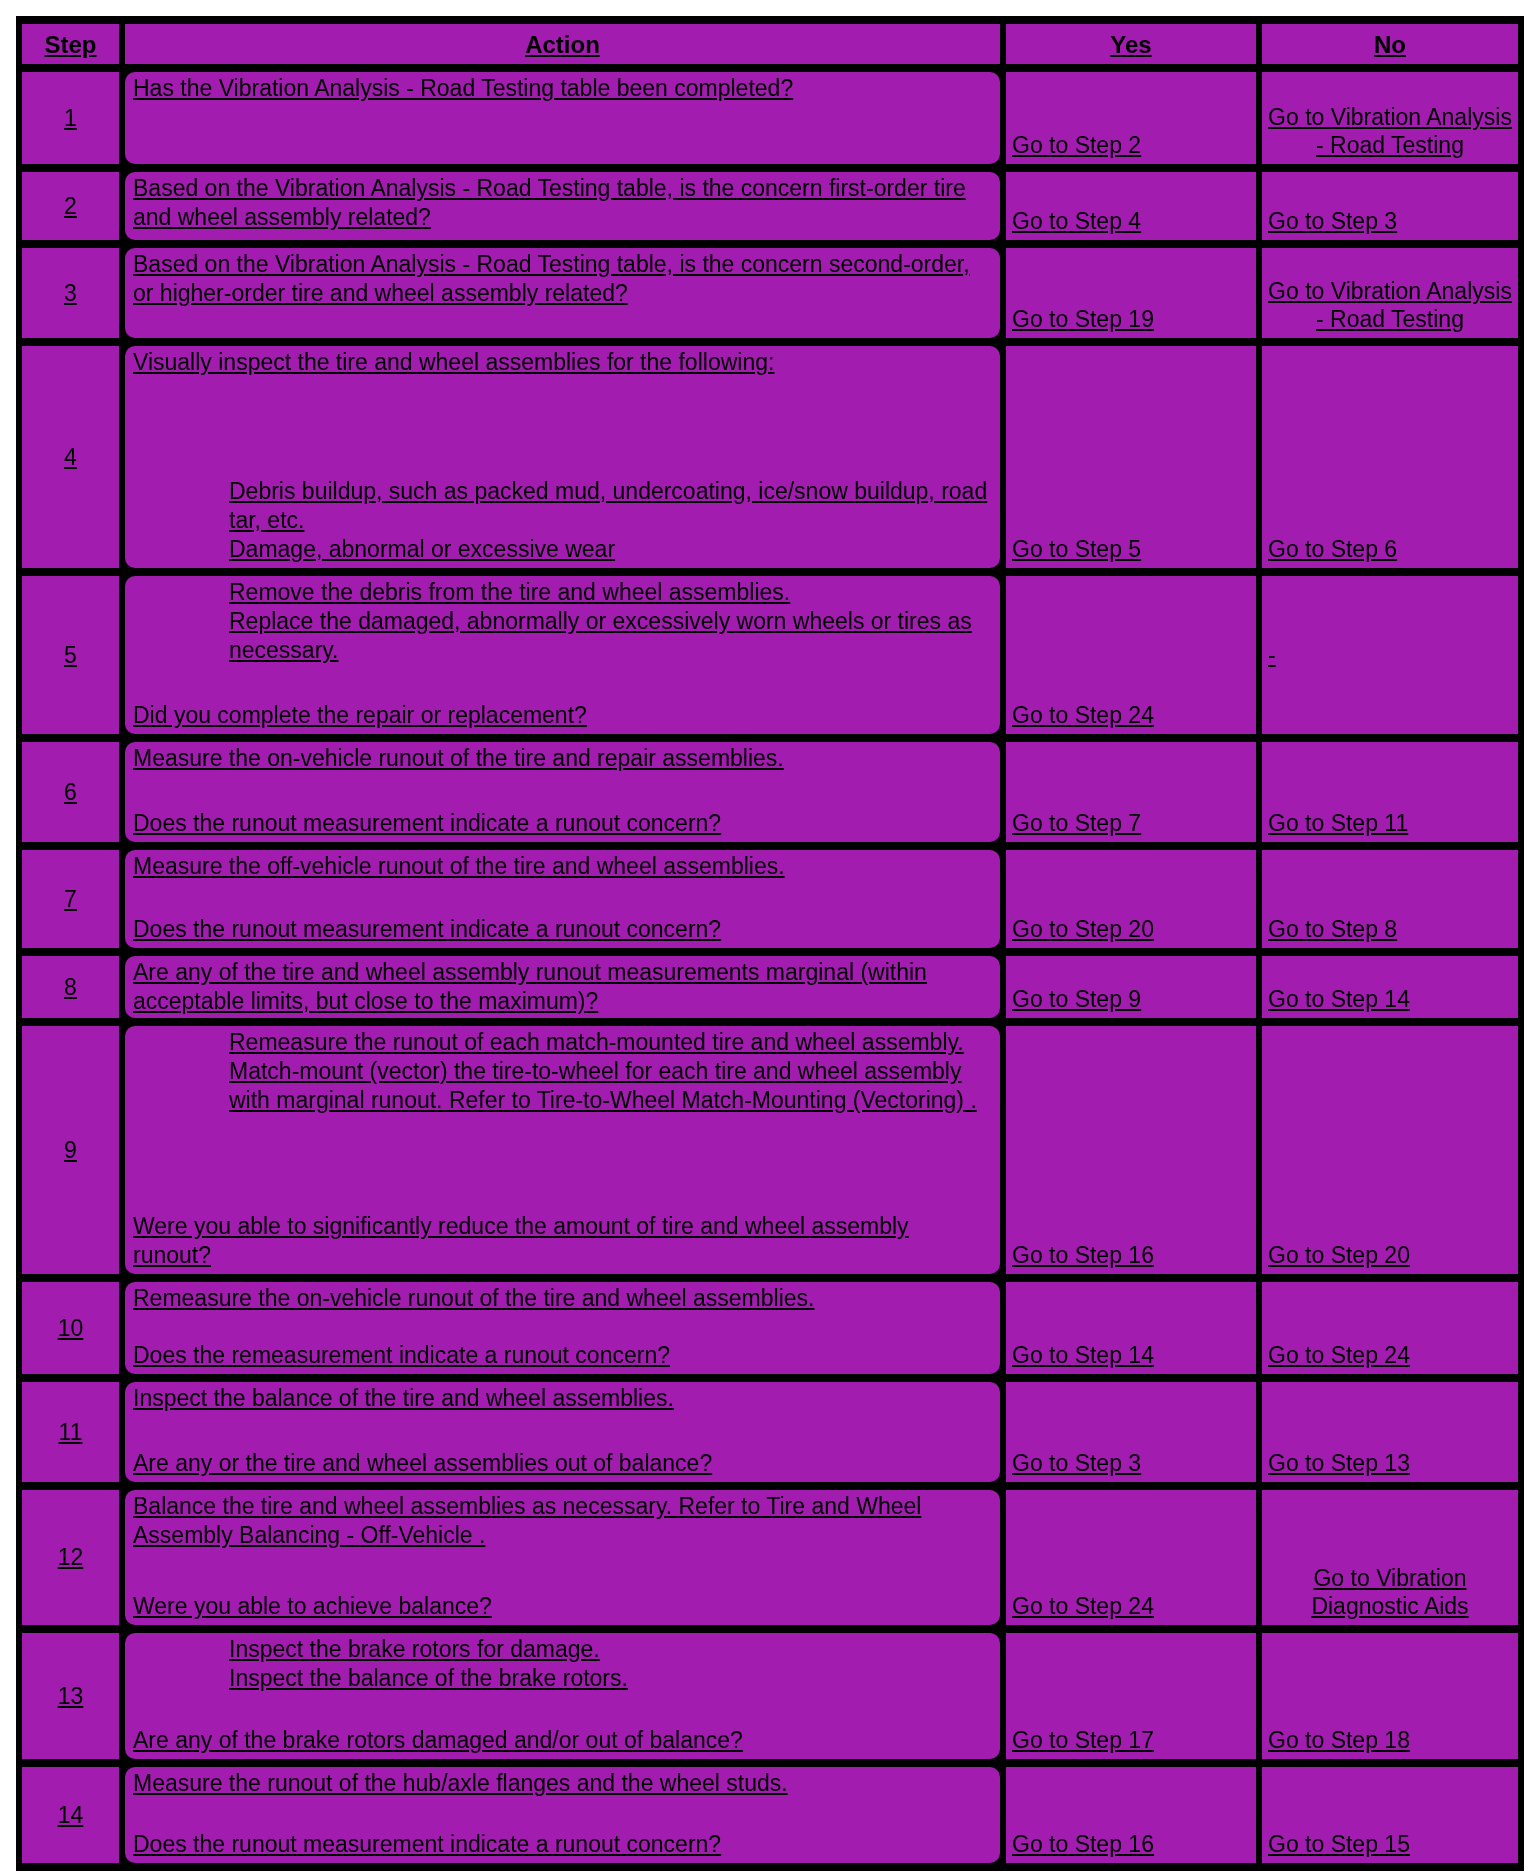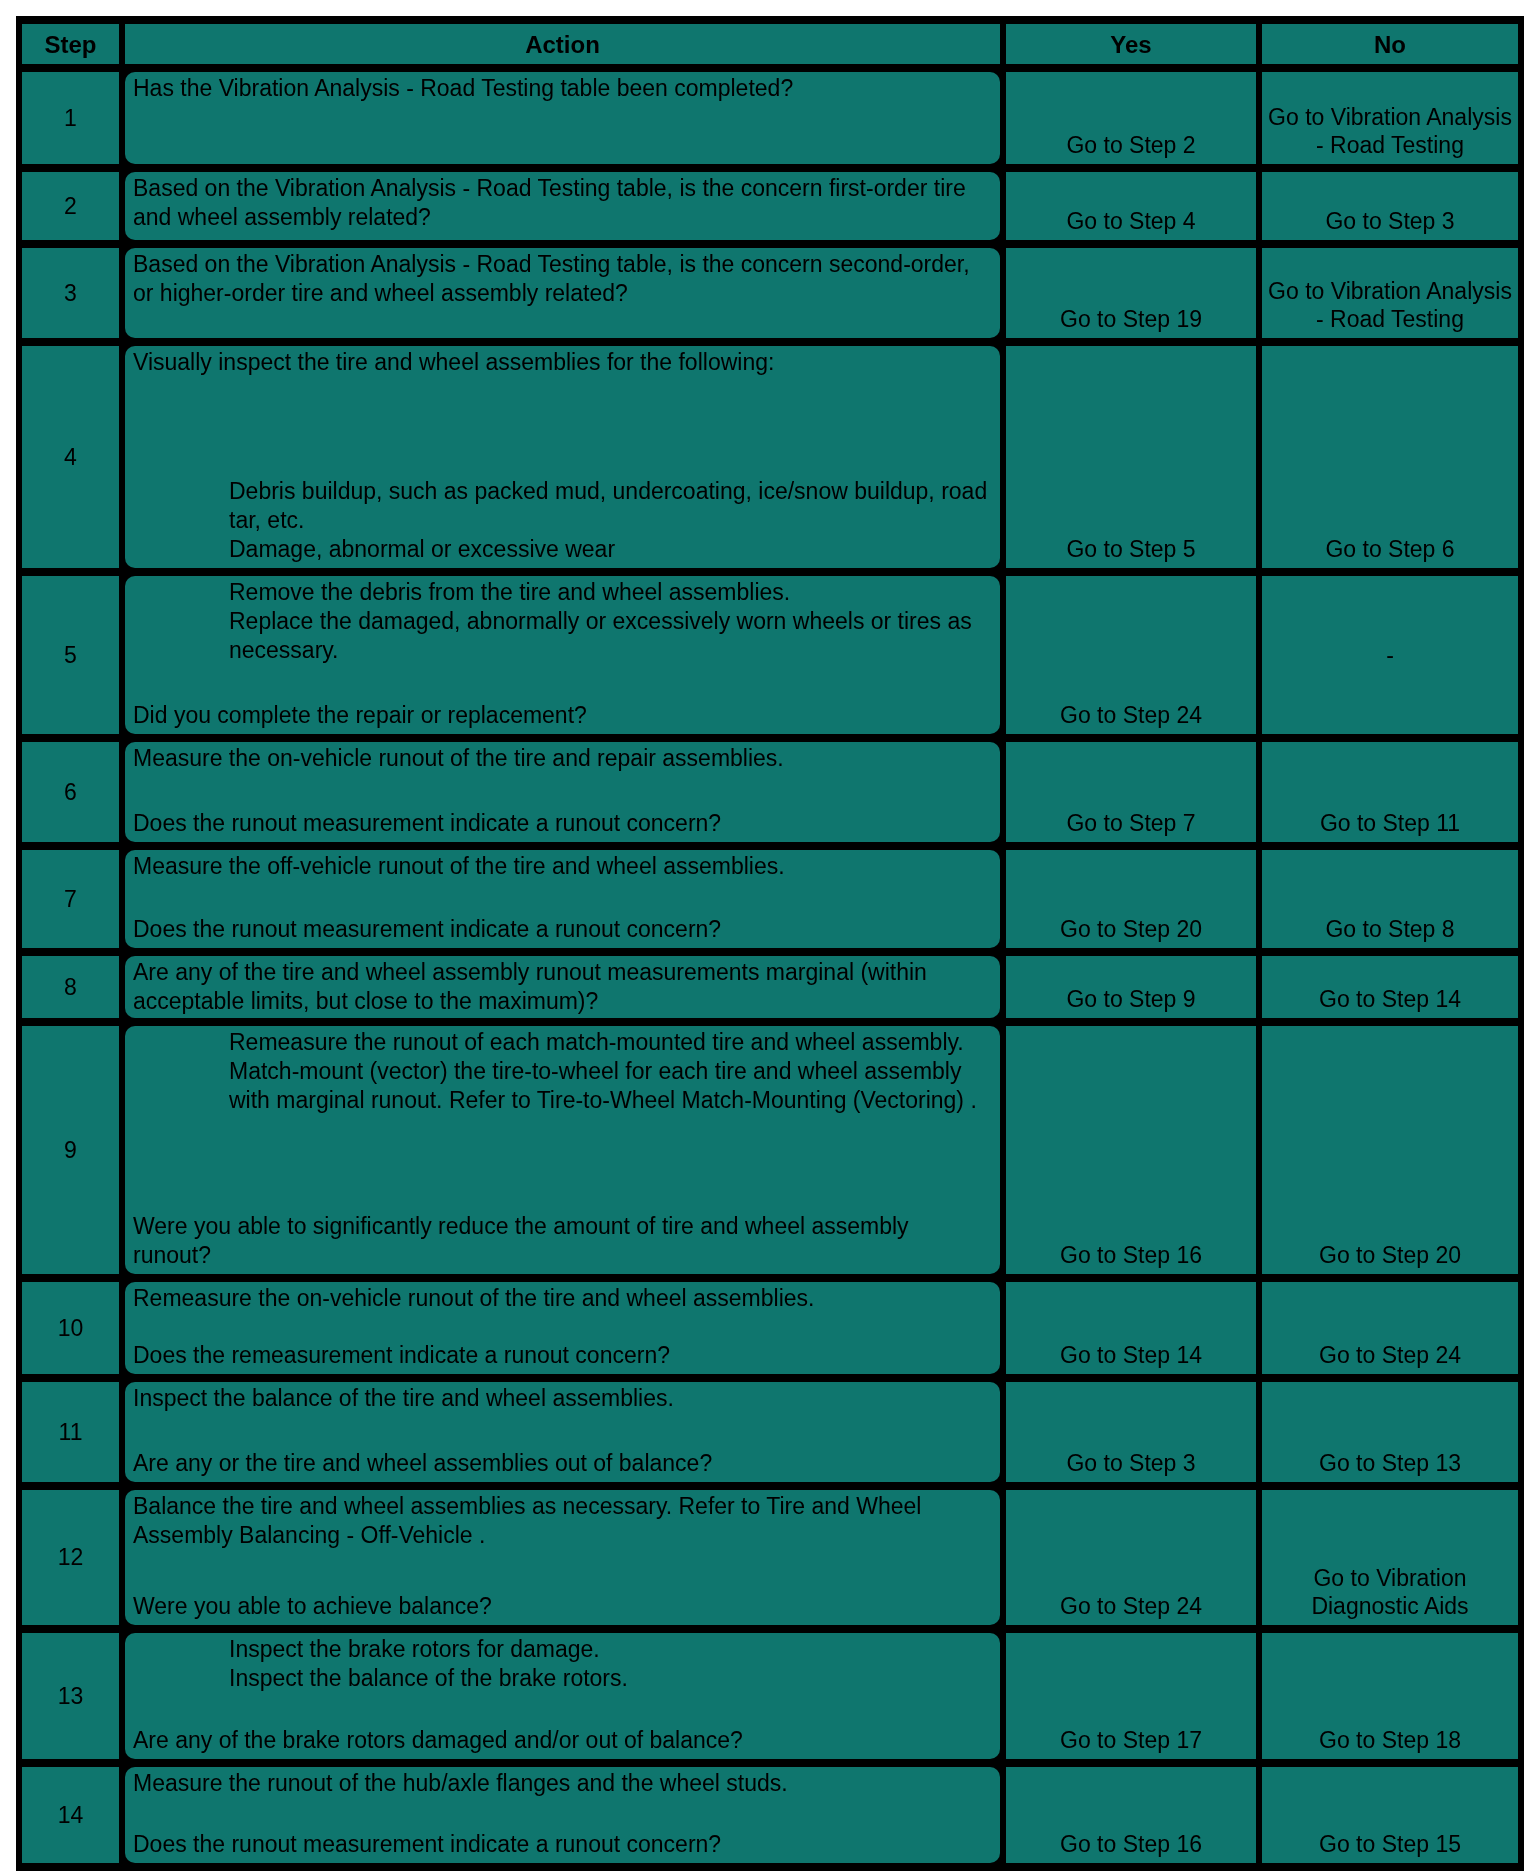--- a/index.html
+++ b/index.html
@@ -18,24 +18,25 @@
     top: 16px;
     display: grid;
     grid-template-columns: 97px 875px 250px 256px;
     column-gap: 6px;
     row-gap: 8px;
     background: #000000;
     padding: 8px 6px;
     box-sizing: border-box;
   }
   .cell {
-    background: #0f766e;
+    background: #a21caf;
     font-size: 23px;
     line-height: 29px;
     overflow: hidden;
+    text-decoration: underline;
   }
   .head {
     display: flex;
     align-items: center;
     justify-content: center;
     font-weight: bold;
     font-size: 24px;
   }
   .stepcell {
     display: flex;
@@ -47,21 +48,21 @@
     flex-direction: column;
     justify-content: space-between;
     padding: 2px 8px 4px 8px;
     border-radius: 10px;
   }
   .action-list { margin-left: 96px; }
   .yn {
     display: flex;
     flex-direction: column;
     justify-content: flex-end;
-    align-items: center;
+    align-items: flex-start;
     text-align: center;
     padding: 0 6px 5px 6px;
     line-height: 28px;
   }
   .yn.center {
     justify-content: center;
     padding-bottom: 0;
   }
 </style>
 </head>

